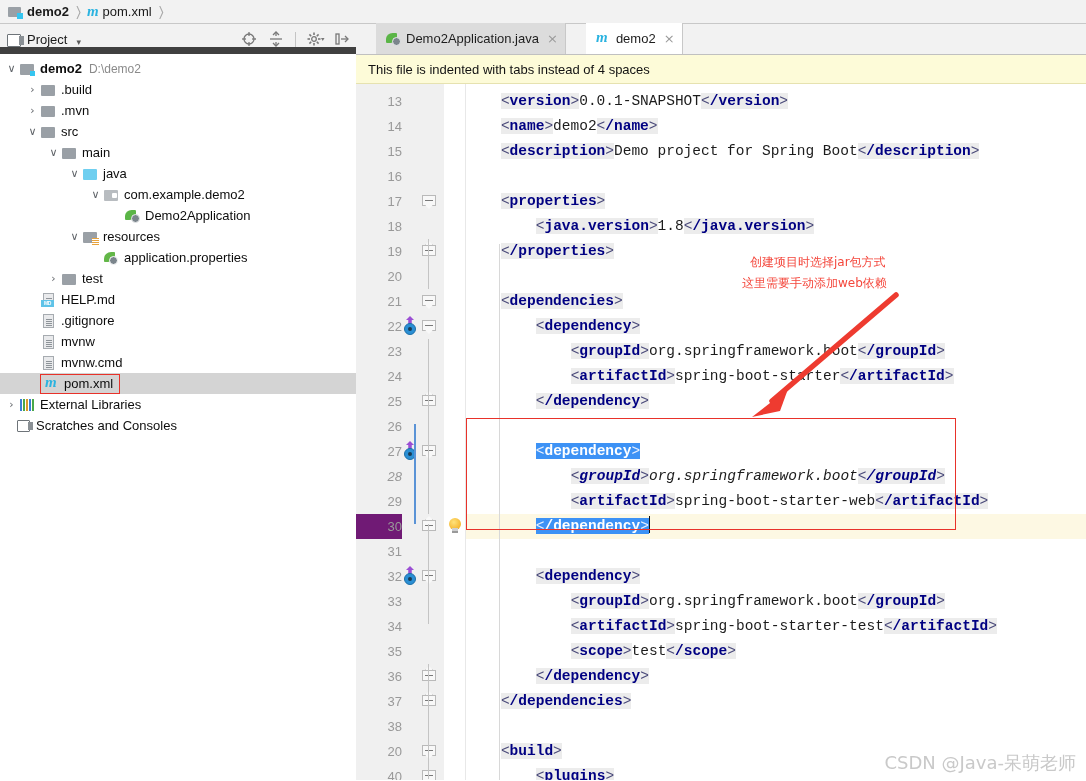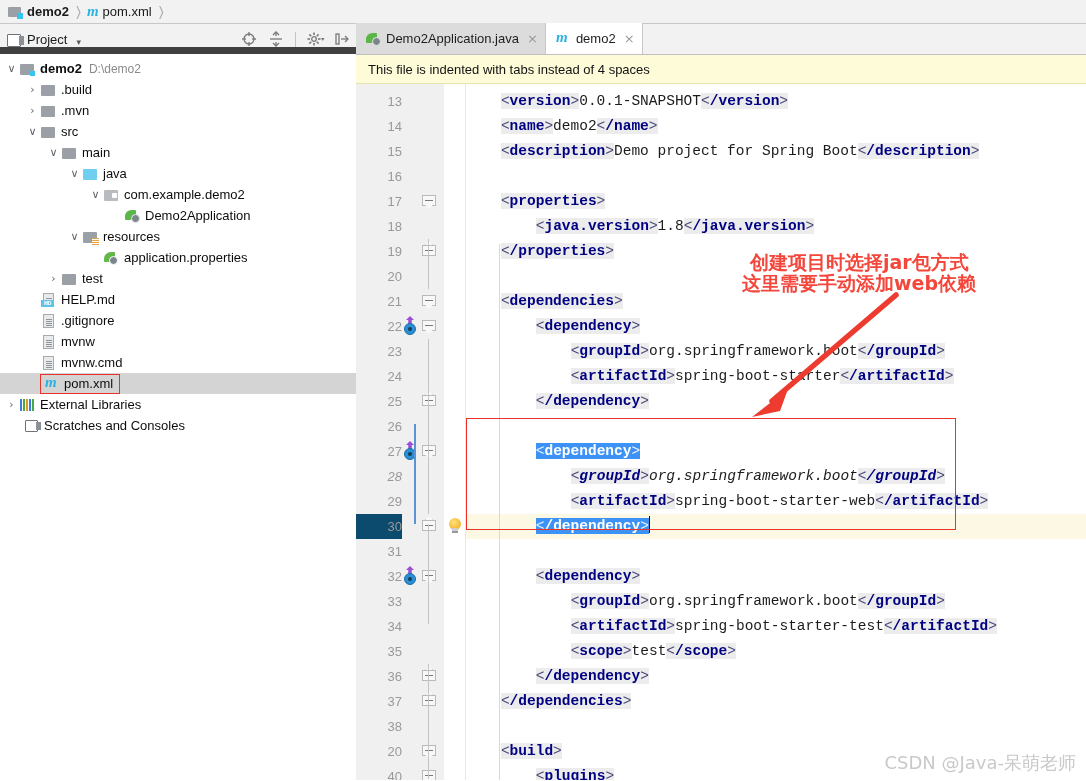--- a/index.html
+++ b/index.html
@@ -153,21 +153,21 @@
 
   
   .editor { position: absolute; left: 356px; top: 24px; width: 730px; height: 757px; background: #fff; }
   .tabbar {
     position: relative; height: 31px; background: #f2f2f2;
     border-bottom: 1px solid #c0c0c0; display: flex; align-items: flex-end;
   }
   .tab {
     height: 31px; display: flex; align-items: center; padding: 0 7px 0 10px;
     font-size: 13px; color: #1d1d1d; gap: 5px;
-    border-right: 1px solid #c8c8c8; position: relative;
+    border-right: 1px solid #c8c8c8; position: relative; margin-left: 20px;
   }
   .tab.inactive { background: #dcdcdc; }
   .tab.active { background: #ffffff; }
   .tab-close {
     color: #9a9a9a; font-size: 13px; margin-left: 3px;
     font-family: "DejaVu Sans", sans-serif;
   }
   .tab-spring { width: 15px; height: 14px; position: relative; }
 
   .notify-bar {
@@ -197,21 +197,21 @@
     font-family: "Liberation Sans", sans-serif;
   }
   .line .txt {
     position: absolute; left: 110px; line-height: 25px; white-space: pre;
     color: #1a1a1a; letter-spacing: 0px;
   }
   .line.cur .hl-row {
     position: absolute; left: 110px; top: 0; width: 620px; height: 25px;
     background: #fdf8e3;
   }
-  .line.cur .lno { background: #0c4a6e; padding-left: 12px; }
+  .line.cur .lno { background: #701a75; padding-left: 12px; }
   .tag { color: #000082; font-weight: bold; background: #ececec; }
   .brak { color: #4a4a7a; font-weight: normal; background: #ececec; }
   .val { color: #1c1c1c; background: transparent; }
   .sel { background: #3d92f5 !important; color: #ffffff !important; }
   .sel .brak { background: #3d92f5 !important; color: #e8f0ff !important; }
 
   .ind-guide { position: absolute; width: 1px; background: #d8d8d8; }
   .change-bar { position: absolute; left: 58px; width: 2px; background: #5a93d6; }
 
   .fold-marker {
@@ -263,22 +263,22 @@
     box-shadow: inset 0 1px 0 #cfcfcf, inset 0 3px 0 #cfcfcf;
   }
 
   
   .redbox {
     position: absolute; border: 1.6px solid #e8322a; pointer-events: none;
   }
 
   
   .annot {
-    position: absolute; color: #f4473c; font-size: 19px; line-height: 21px;
-    font-family: "DejaVu Sans", sans-serif; white-space: nowrap; font-weight: 700;
+    position: absolute; color: #f4473c; font-size: 12px; line-height: 21px;
+    font-family: "DejaVu Sans", sans-serif; white-space: nowrap; font-weight: 400;
   }
   .annot-svg { position: absolute; pointer-events: none; }
 
   .watermark {
     position: absolute; right: 10px; bottom: 5px;
     font-size: 18px; color: #c9c9c9;
     font-family: "DejaVu Sans", sans-serif;
   }
 </style>
 </head>
@@ -479,21 +479,21 @@
             <span class="lib-ico">
               <i style="background:#3a7fd5"></i>
               <i style="background:#4aa84a"></i>
               <i style="background:#d99a2b"></i>
               <i style="background:#3a7fd5"></i>
               <i style="background:#4aa84a"></i>
             </span>
           </span>
           <span class="row-label">External Libraries</span>
         </div>
-        <div class="row" style="padding-left: 9px;">
+        <div class="row" style="padding-left: 1px;">
           <span class="arrow blank"></span>
           <span class="ico">
             <span class="scratch-ico"></span>
           </span>
           <span class="row-label">Scratches and Consoles</span>
         </div>
       </div>
   </div>
 
   <div class="editor">

